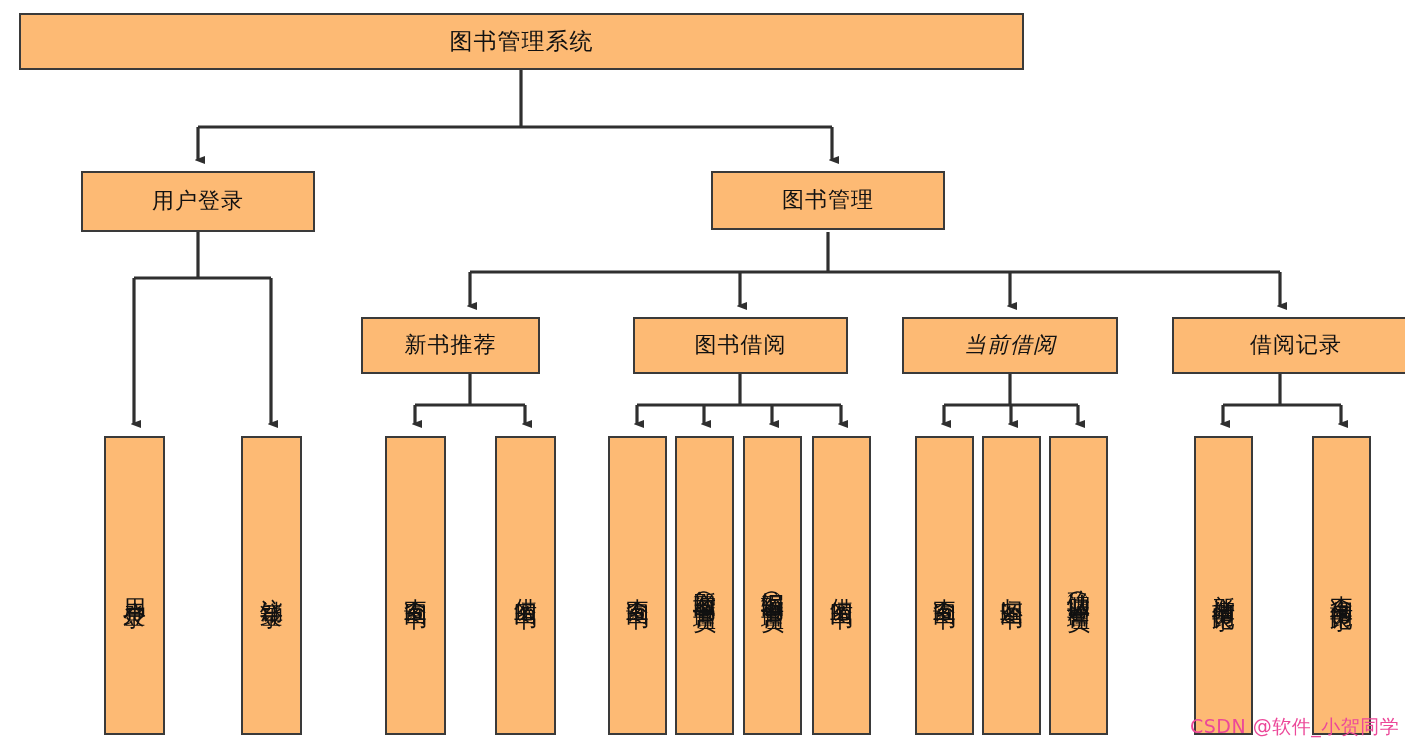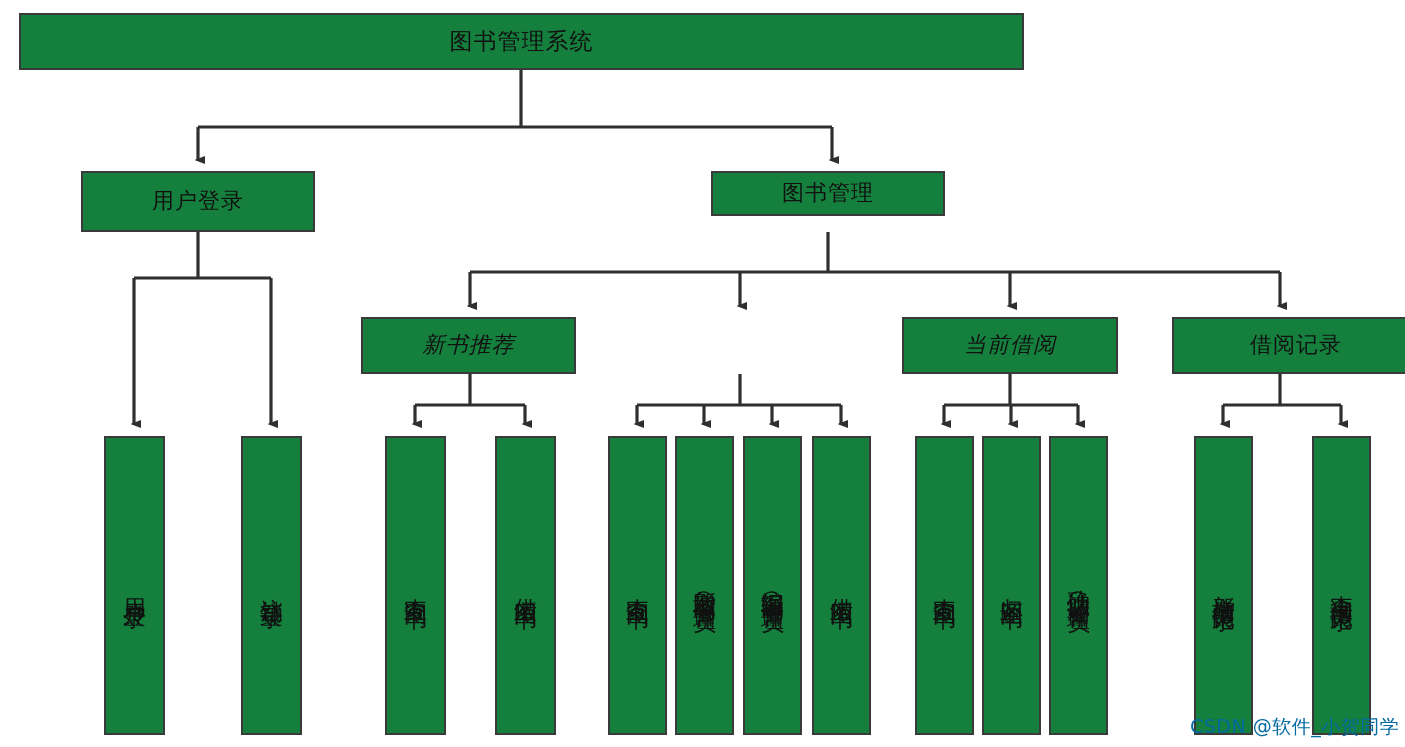--- a/index.html
+++ b/index.html
@@ -17,21 +17,21 @@
   }
   svg#edges{
     position:absolute;
     left:0;top:0;
     width:1405px;height:747px;
     pointer-events:none;
   }
   .node{
     position:absolute;
     box-sizing:border-box;
-    background:#15803d;
+    background:#fdba74;
     border:2.5px solid #3a3a3a;
     display:flex;
     align-items:center;
     justify-content:center;
     color:#111111;
   }
   
   .node.h{
     font-size:22px;
     letter-spacing:1px;
@@ -56,21 +56,21 @@
     writing-mode:vertical-rl;
     text-orientation:upright;
     display:block;
     max-height:100%;
   }
   .watermark{
     position:absolute;
     left:1190px;
     top:714px;
     font-size:19px;
-    color:#0369a1;
+    color:#ec4899;
     letter-spacing:0.5px;
     white-space:nowrap;
     font-family:"DejaVu Sans","Liberation Sans",sans-serif;
   }
 </style>
 </head>
 <body>
 
 <div id="canvas">
 
@@ -124,26 +124,29 @@
     </g>
   </svg>
 
   <div class="node h root" style="left:19px;top:13px;width:1005px;height:57px;">
     <span>图书管理系统</span>
   </div>
 
   <div class="node h" style="left:81px;top:171px;width:234px;height:61px;">
     <span>用户登录</span>
   </div>
-  <div class="node h" style="left:711px;top:171px;width:234px;height:45px;">
+  <div class="node h" style="left:711px;top:171px;width:234px;height:59px;">
     <span>图书管理</span>
   </div>
 
-  <div class="node h" style="left:361px;top:317px;width:215px;height:57px;font-style:italic;">
+  <div class="node h" style="left:361px;top:317px;width:179px;height:57px;">
     <span>新书推荐</span>
+  </div>
+  <div class="node h" style="left:633px;top:317px;width:215px;height:57px;">
+    <span>图书借阅</span>
   </div>
   <div class="node h" style="left:902px;top:317px;width:216px;height:57px;font-style:italic;">
     <span>当前借阅</span>
   </div>
   <div class="node h" style="left:1172px;top:317px;width:248px;height:57px;">
     <span>借阅记录</span>
   </div>
 
   <div class="node v" style="left:104px;top:436px;width:61px;height:299px;">
     <span class="vtxt">用户登录</span>

